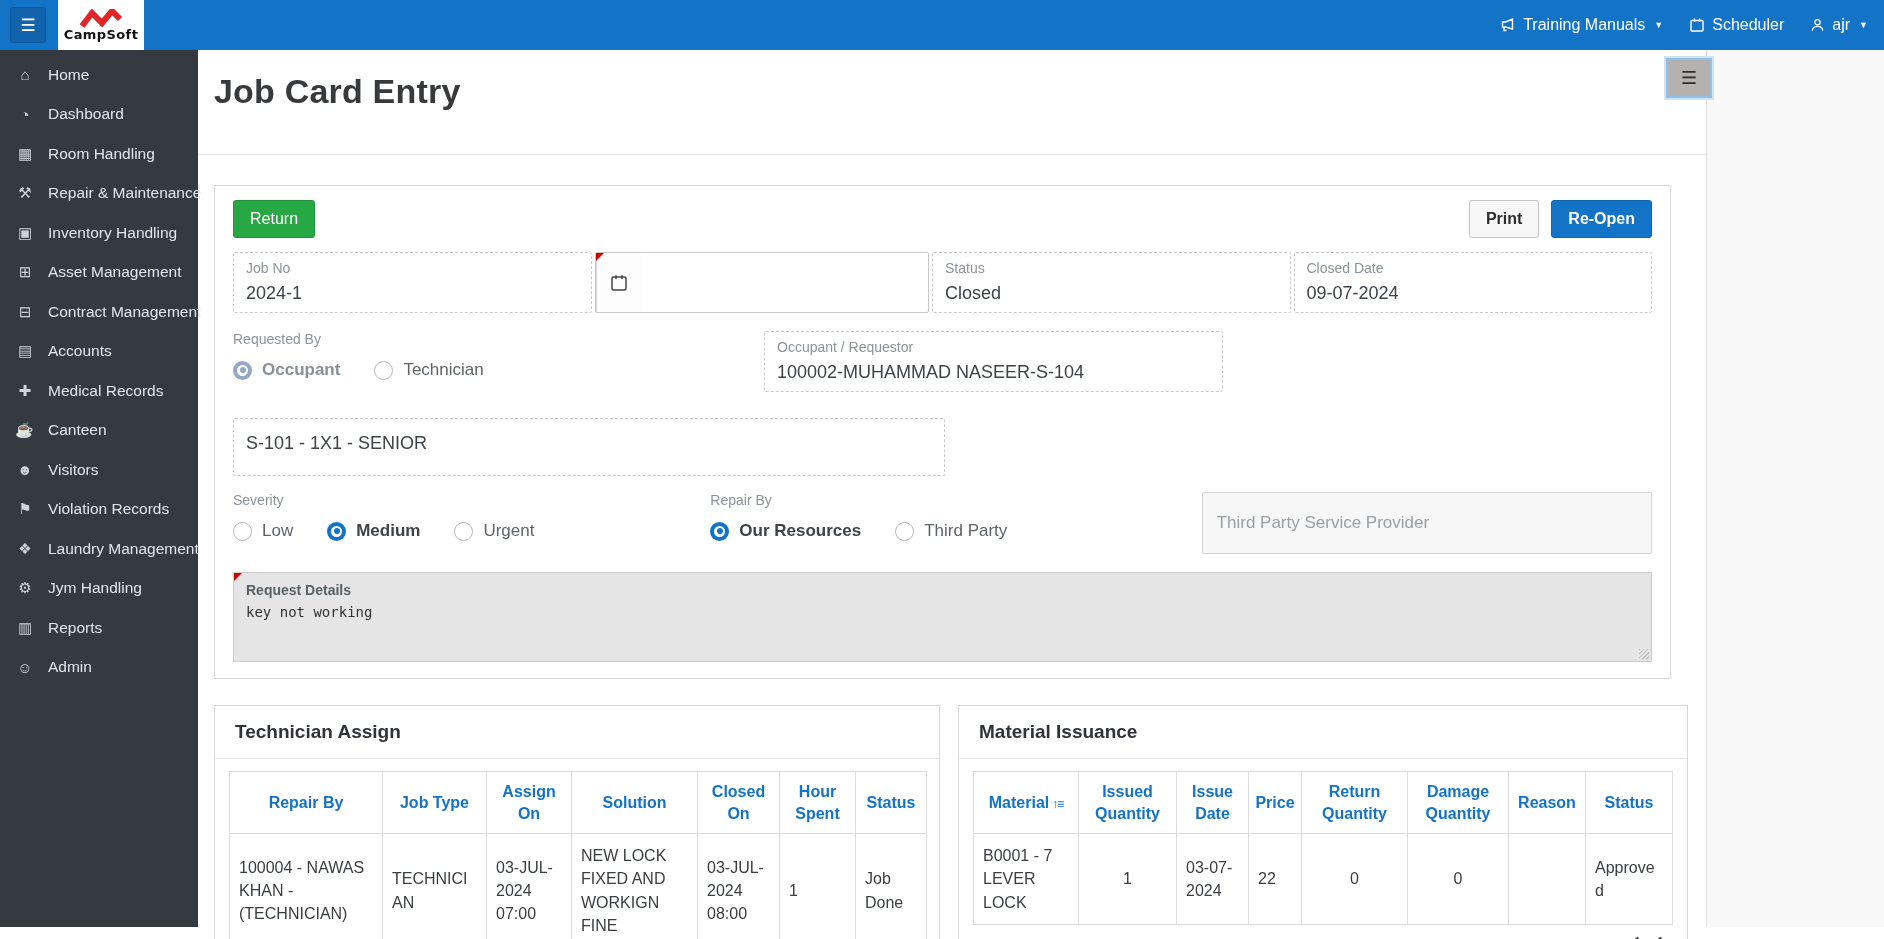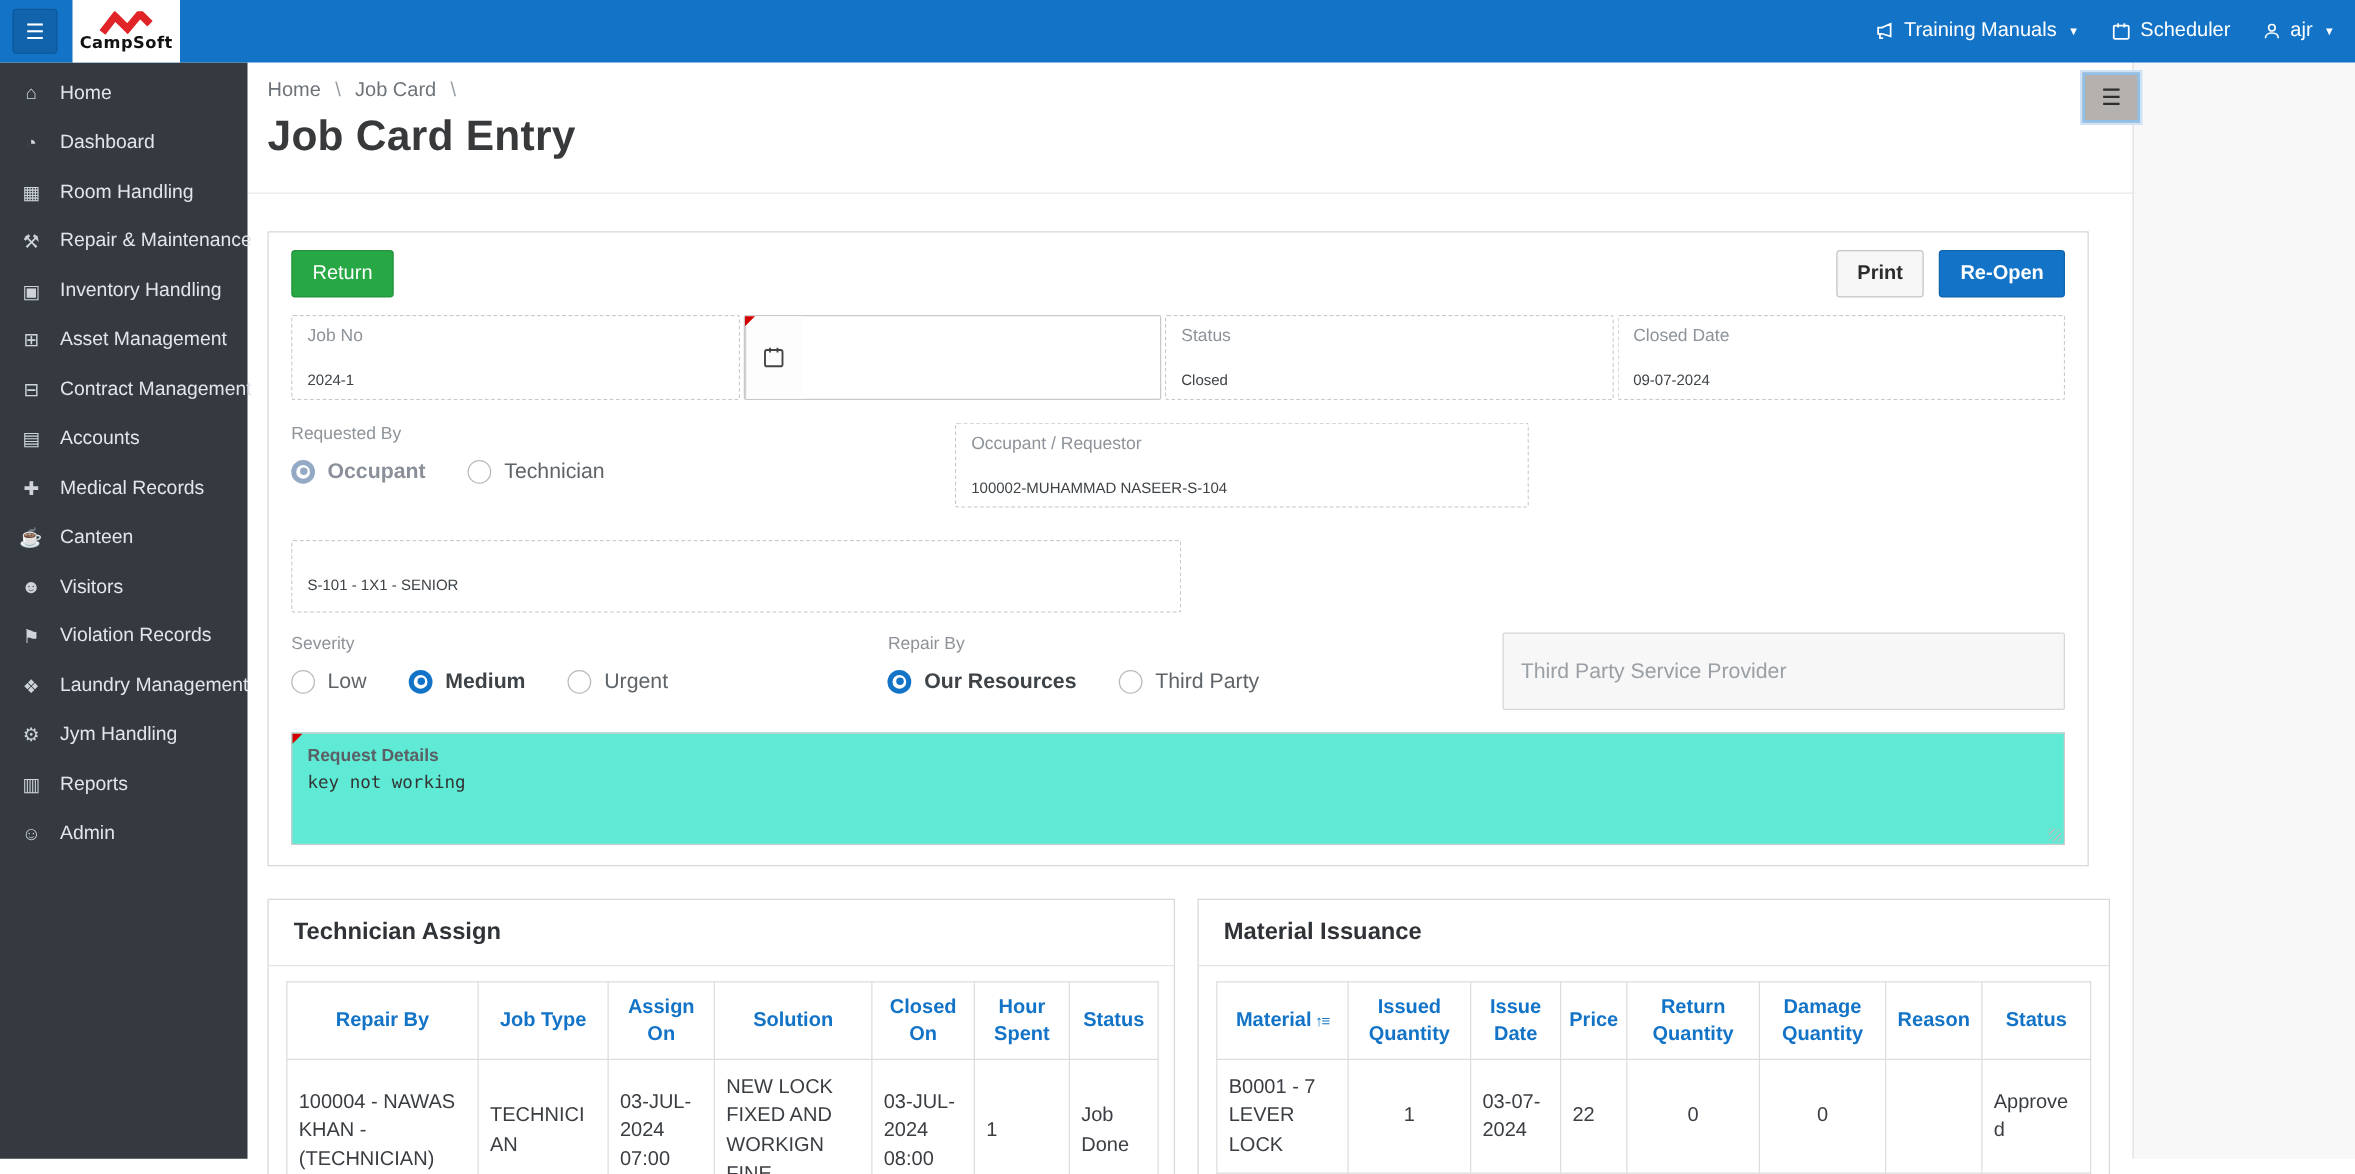--- a/index.html
+++ b/index.html
@@ -35,21 +35,21 @@
   .btn { font-size:16px; border-radius:3px; padding:9px 16px; cursor:pointer; border:1px solid transparent; }
   .btn-return { background:#28a745; border-color:#23923d; color:#fff; }
   .btn-print { background:#f7f7f7; border-color:#c4c4c4; color:#2c2c2c; font-weight:bold; margin-right:12px; }
   .btn-reopen { background:#1273c7; border-color:#0f64ae; color:#fff; font-weight:bold; }
   .row-a .spacer { flex:1; }
 
   .row-fields { display:flex; gap:3px; margin-top:14px; }
   .field { border:1px dashed #c9c9c9; border-radius:2px; padding:7px 12px 8px 12px; background:#fff; position:relative; min-height:58px; }
   .field.solid { border-style:solid; }
   .field .flabel { font-size:14px; color:#8d9399; }
-  .field .fvalue { font-size:12px; color:#3e4347; margin-top:21px; white-space:nowrap; }
+  .field .fvalue { font-size:18px; color:#3e4347; margin-top:7px; white-space:nowrap; }
   .f1 { flex:1; }
   .red-corner::before { content:''; position:absolute; left:0; top:0; border-top:8px solid #d40000; border-right:8px solid transparent; }
   .date-wrap { display:flex; padding:0; }
   .date-main { flex:1; padding:7px 12px 8px 12px; }
   .date-addon { width:46px; border-left:1px solid #d2d2d2; display:flex; align-items:center; justify-content:center; cursor:pointer; background:#fdfdfd; }
 
   .row-c { display:flex; margin-top:18px; }
   .group-label { font-size:14px; color:#8d9399; }
   .radio-row { display:flex; align-items:center; gap:10px; margin-top:13px; }
   .radio-row .gap { width:14px; }
@@ -65,21 +65,21 @@
 
   .occ-field { width:459px; margin-left:36px; }
   .room-field { width:712px; margin-top:26px; }
 
   .row-e { display:flex; margin-top:16px; align-items:flex-start; }
   .sev-group { width:478px; }
   .rep-group { width:492px; }
   .tp-input { width:451px; height:62px; border:1px solid #d6d6d6; border-radius:2px; background:#f7f7f7; font-size:17px; color:#9aa0a5; padding:0 14px; font-family:"Liberation Sans", sans-serif; }
   .tp-input::placeholder { color:#9aa0a5; }
 
-  .req-details { position:relative; margin-top:18px; border:1px solid #cccccc; background:#5eead4; min-height:90px; padding:9px 12px; }
+  .req-details { position:relative; margin-top:18px; border:1px solid #cccccc; background:#e5e5e5; min-height:90px; padding:9px 12px; }
   .req-details .dlabel { font-size:14px; font-weight:bold; color:#5a6065; }
   .req-details .dvalue { font-family:"DejaVu Sans Mono", monospace; font-size:14px; color:#333; margin-top:6px; }
   .resize-handle { position:absolute; right:2px; bottom:2px; width:10px; height:10px; background:repeating-linear-gradient(135deg,#bbb 0 1px,transparent 1px 3px); cursor:nwse-resize; }
 
   
   .panels { display:flex; gap:18px; margin:26px 0 0 16px; }
   .panel { background:#fff; border:1px solid #d8d8d8; min-height:360px; }
   .panel-tech { width:726px; }
   .panel-mat { width:730px; }
   .panel-header { padding:15px 20px; font-size:19px; font-weight:bold; color:#2f3236; border-bottom:1px solid #e5e5e5; }
@@ -207,26 +207,20 @@
     </div>
   </div>
 
 <div class="main">
   <div class="right-strip"></div>
   <div class="panel-toggle">
       <span>☰</span>
     </div>
 
   <div class="page-header">
-    <div class="breadcrumb">
-      <span>Home</span>
-      <span class="sep">\</span>
-      <span>Job Card</span>
-      <span class="sep">\</span>
-    </div>
     <div class="page-title">Job Card Entry</div>
   </div>
 
   <div class="form-card">
     <div class="row-a">
       <button class="btn btn-return">Return</button>
       <div class="spacer"></div>
       <button class="btn btn-print">Print</button>
       <button class="btn btn-reopen">Re-Open</button>
     </div>

